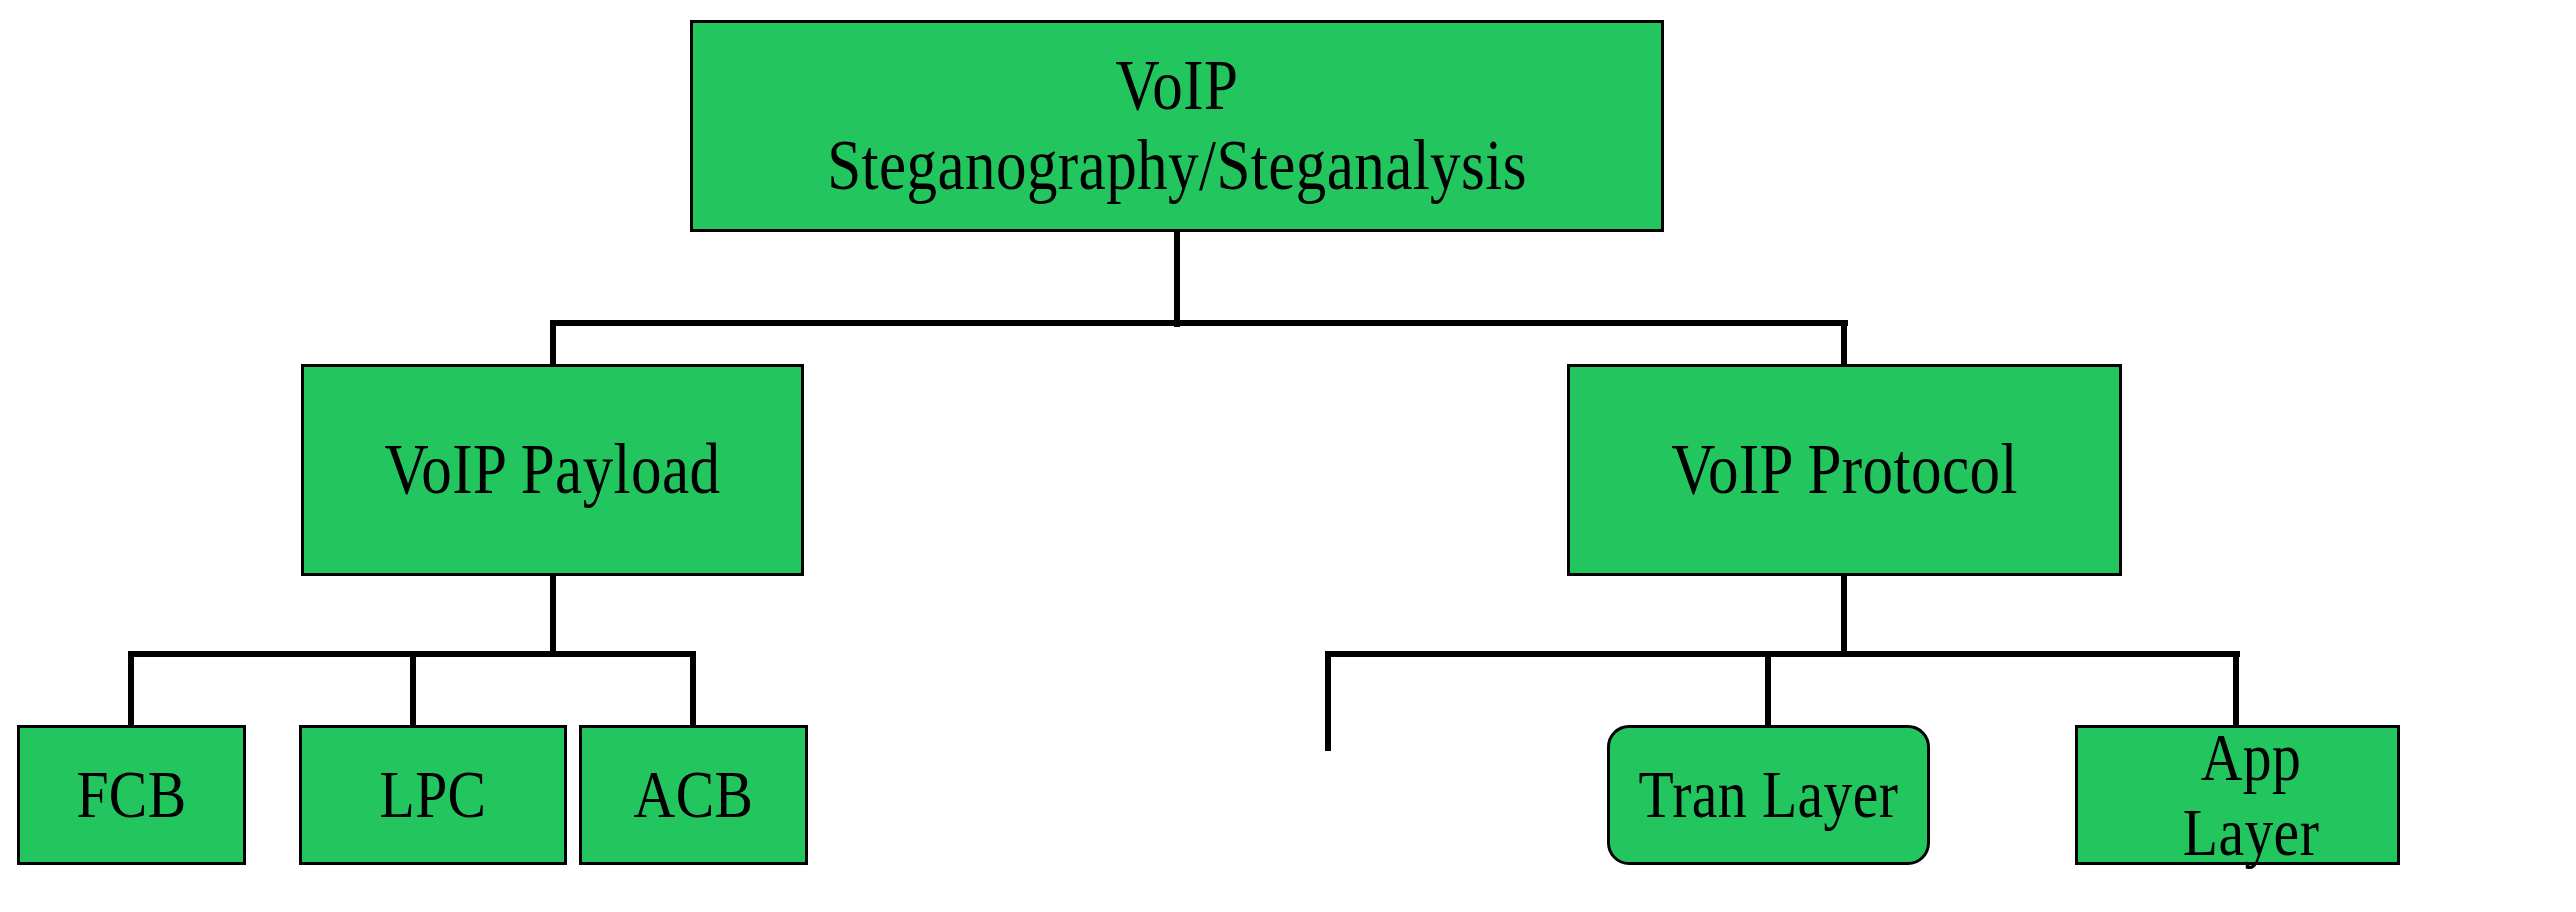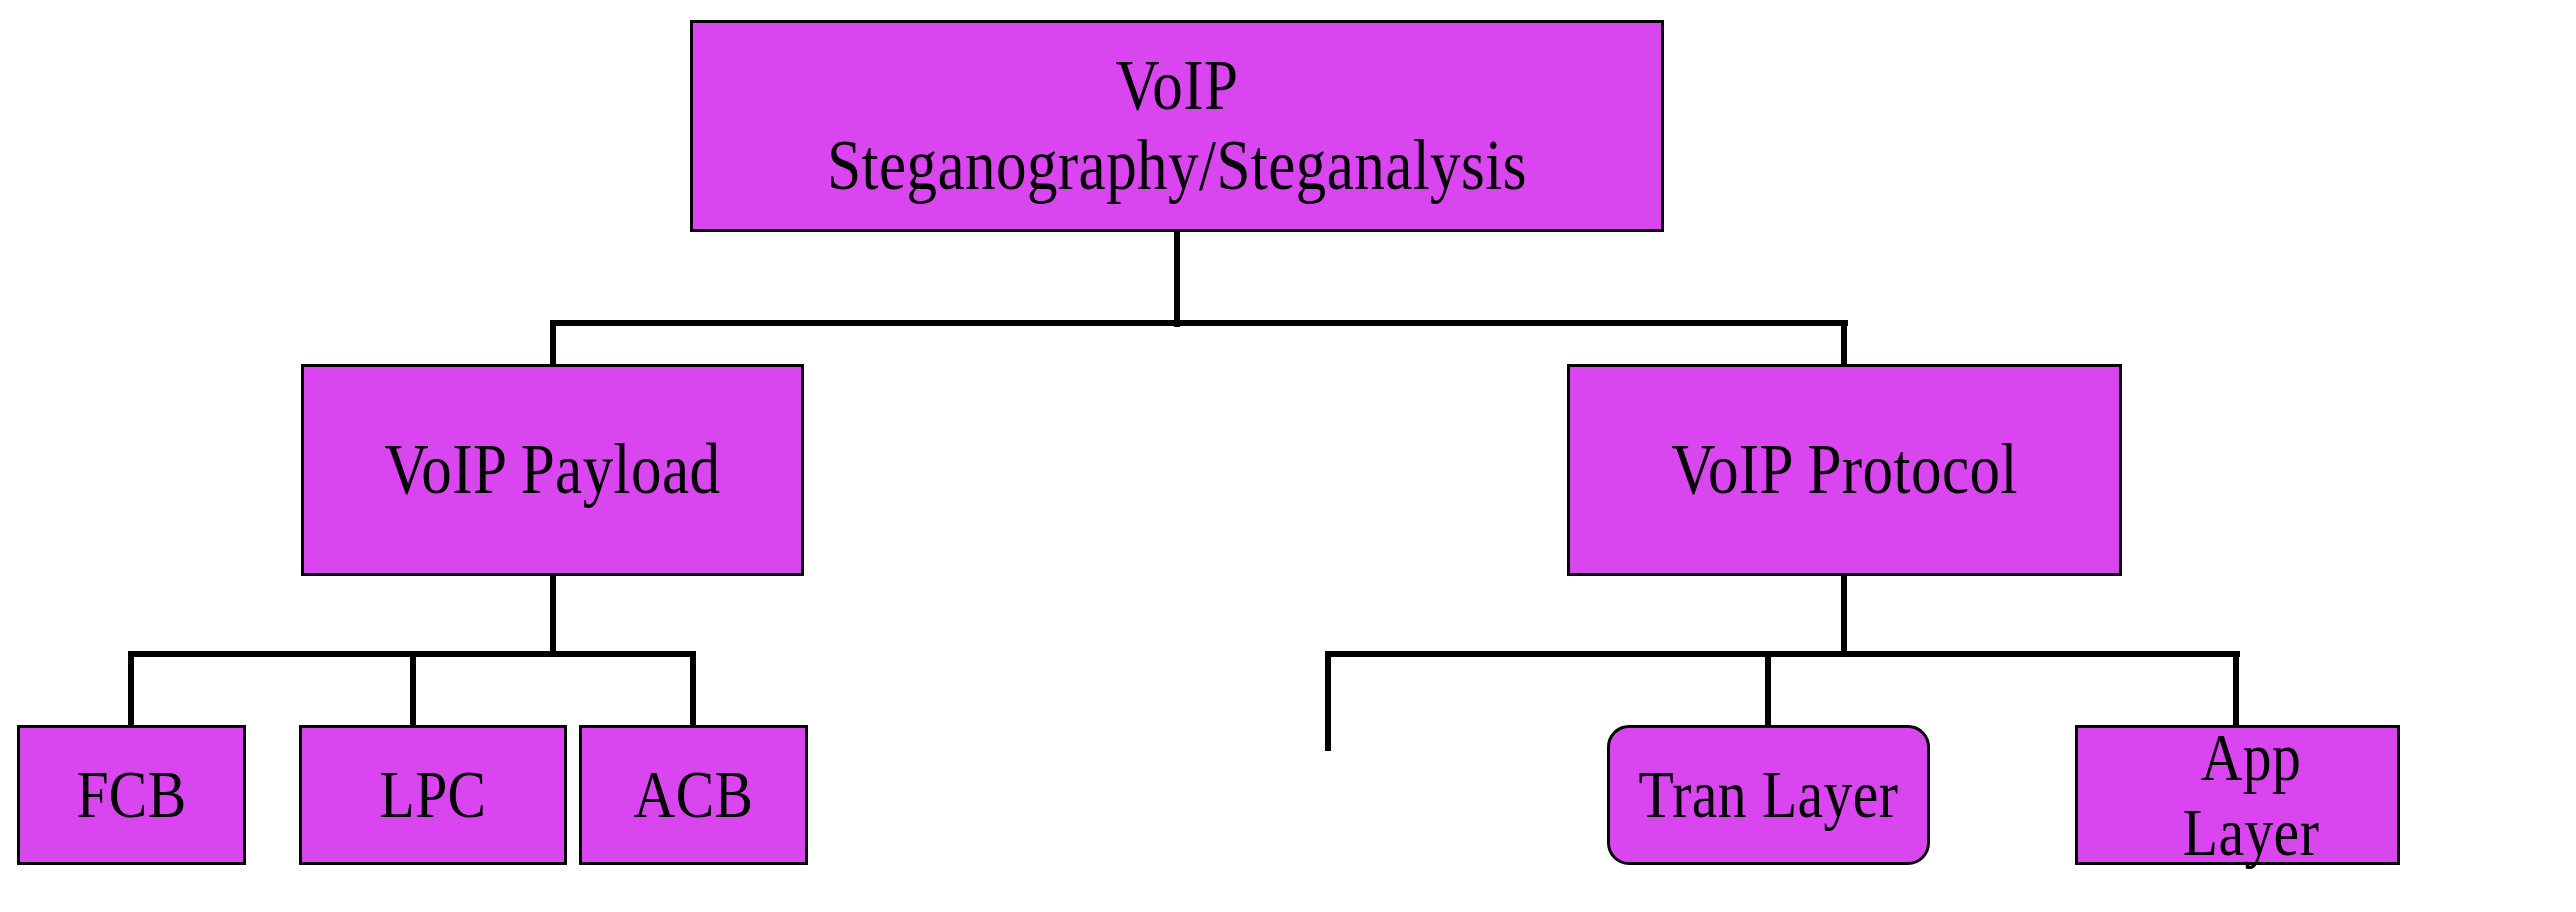--- a/index.html
+++ b/index.html
@@ -16,21 +16,21 @@
     position: relative;
     width: 2576px;
     height: 912px;
     background: #ffffff;
     overflow: hidden;
   }
   .node {
     position: absolute;
     box-sizing: border-box;
     border: 3.6px solid #000000;
-    background: #d946ef;
+    background: #22c55e;
     display: flex;
     align-items: center;
     justify-content: center;
     text-align: center;
     z-index: 3;
   }
   .node-label {
     display: block;
     width: 100%;
     line-height: 1.12;

